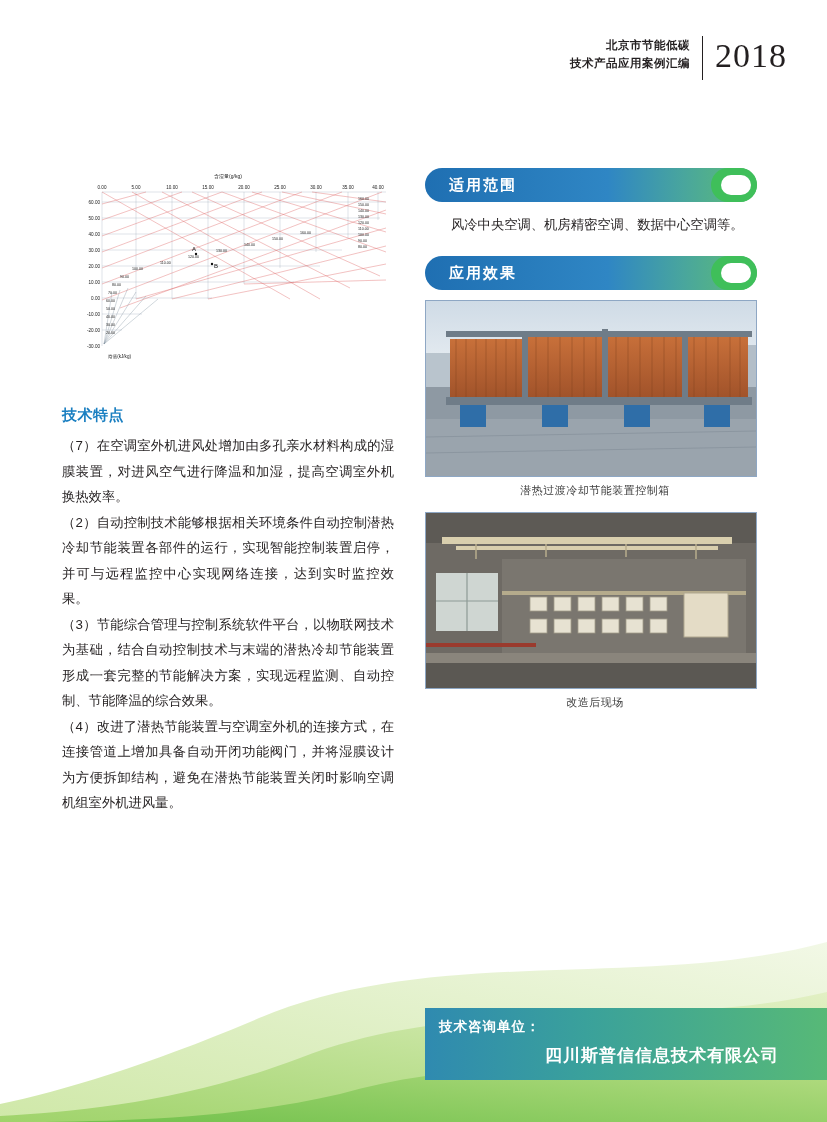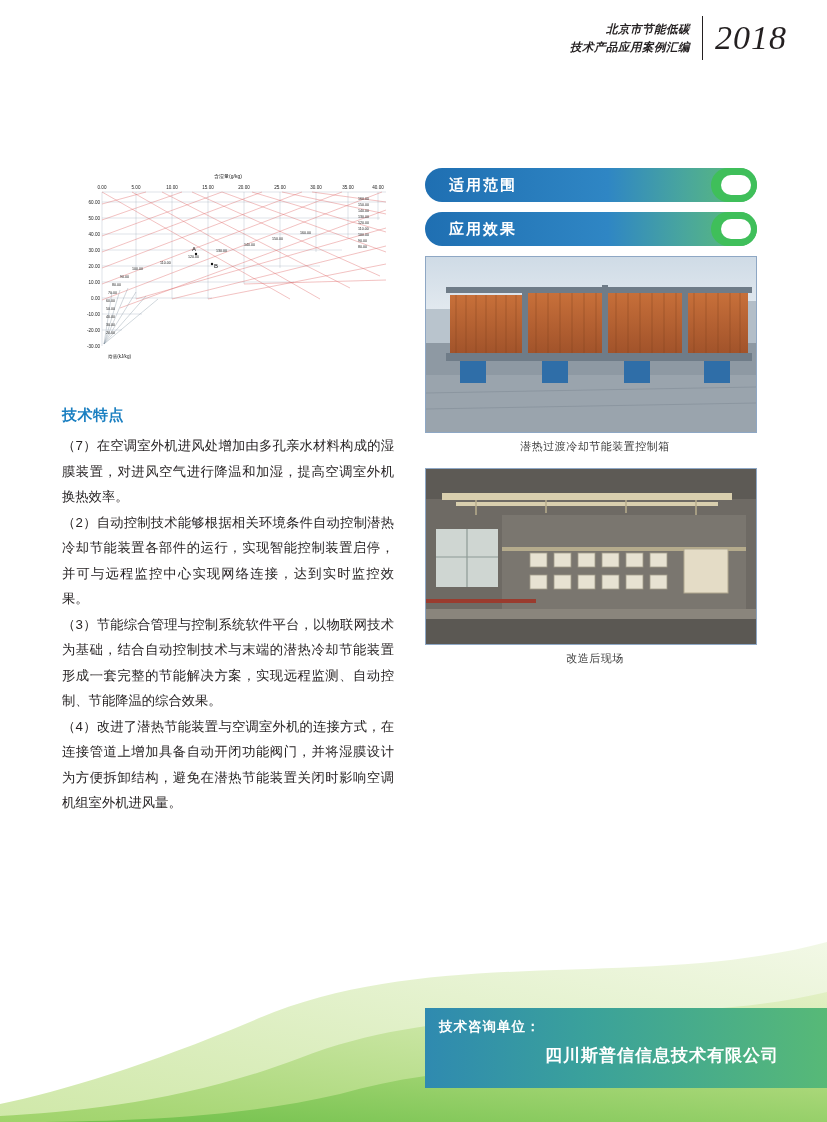--- a/index.html
+++ b/index.html
@@ -20,26 +20,24 @@
     position: absolute;
     left: 0; bottom: 0;
     width: 827px; height: 430px;
     pointer-events: none;
     z-index: 0;
   }
 
   
   .header {
     position: absolute;
-    top: 16px;
+    top: 36px;
     right: 40px;
     display: flex;
-    align-items: center;
     z-index: 3;
-    font-style: italic;
   }
   .header-cn {
     text-align: right;
     font-size: 11.5px;
     line-height: 18px;
     color: #231f20;
     font-weight: bold;
     letter-spacing: 0.5px;
     padding-right: 12px;
   }
@@ -173,21 +171,21 @@
     margin: 6px 0 14px 0;
     letter-spacing: 0.5px;
   }
 
   
   .footer-band {
     position: absolute;
     left: 425px;
     top: 1008px;
     width: 402px;
-    height: 80px;
+    height: 72px;
     background: linear-gradient(90deg, #2f8ab0 0%, #3aa19b 40%, #57b977 100%);
     z-index: 3;
   }
   .footer-label {
     position: absolute;
     left: 14px; top: 10px;
     color: #ffffff;
     font-size: 13.5px;
     font-weight: bold;
     letter-spacing: 1px;
@@ -367,20 +365,21 @@
 </div>
 
 <div class="col-right">
 
   <div class="banner">
     <div class="banner-bar"></div>
     <div class="banner-cap"></div>
     <div class="banner-cap-inner"></div>
     <div class="banner-label">适用范围</div>
   </div>
+  <p class="right-para indent">风冷中央空调、机房精密空调、数据中心空调等。</p>
 
   <div class="banner">
     <div class="banner-bar"></div>
     <div class="banner-cap"></div>
     <div class="banner-cap-inner"></div>
     <div class="banner-label">应用效果</div>
   </div>
 
   <div class="photo">
     <svg width="330" height="175" viewBox="0 0 330 175" preserveAspectRatio="none">

